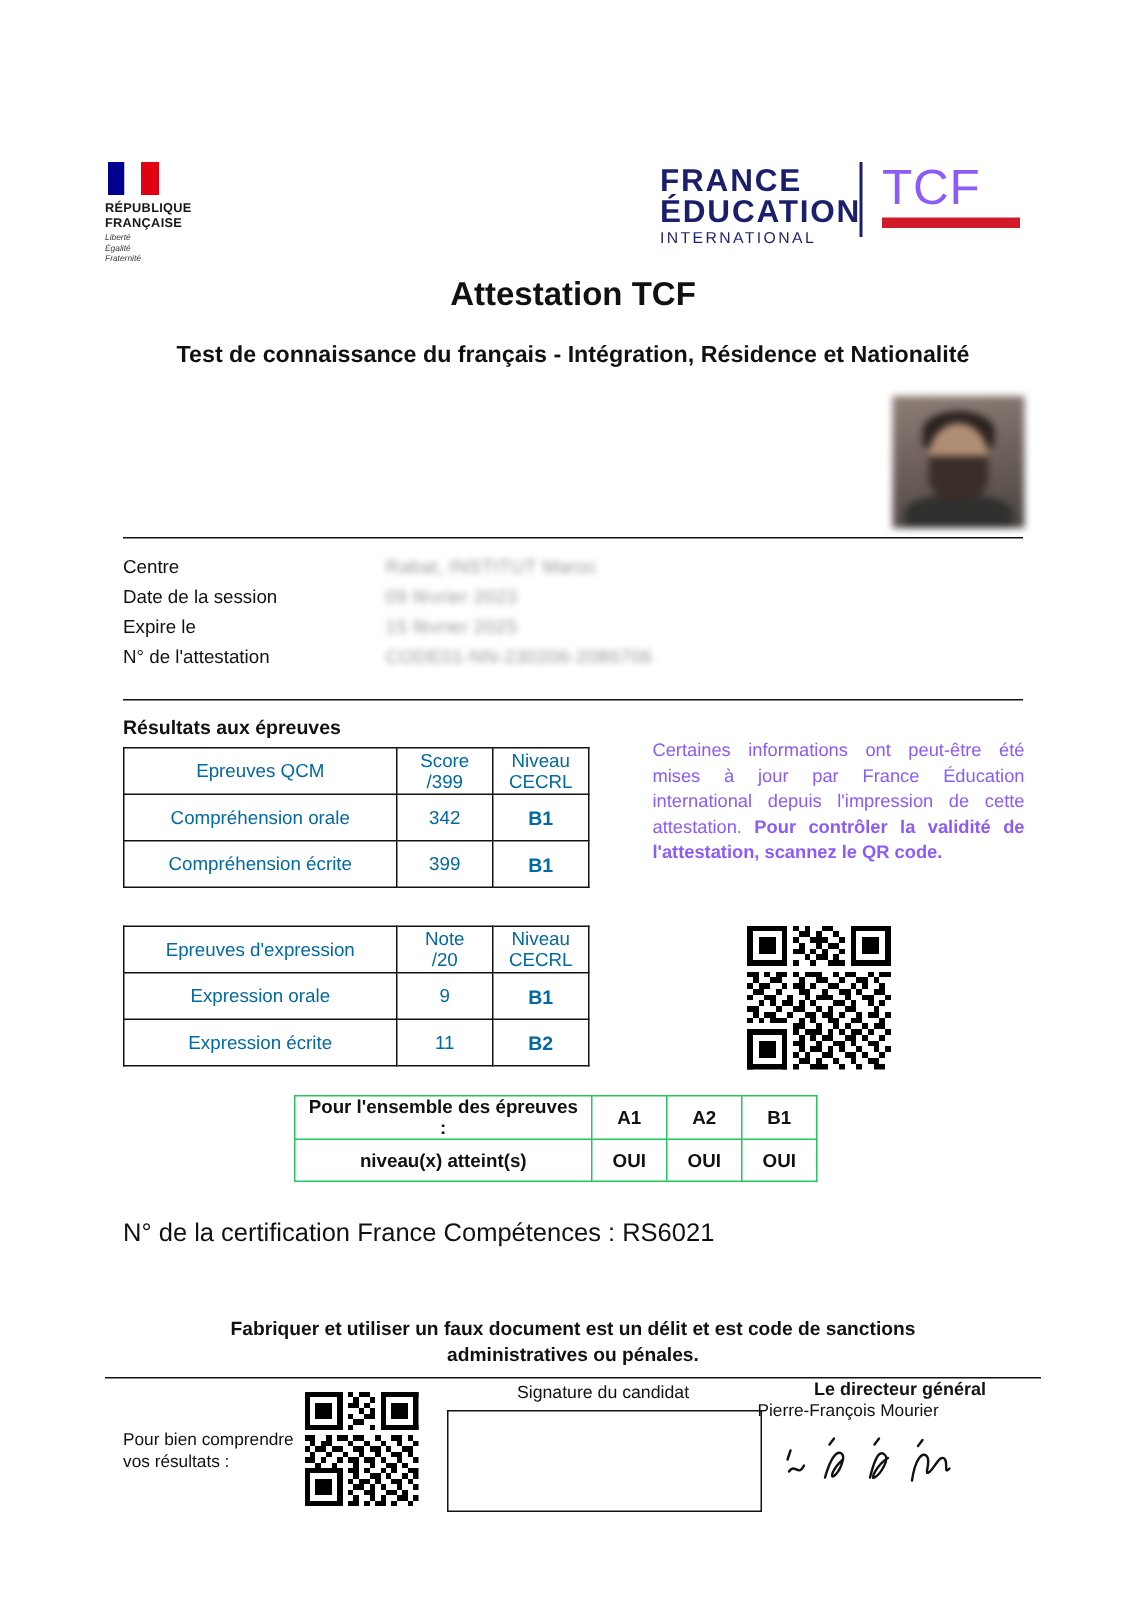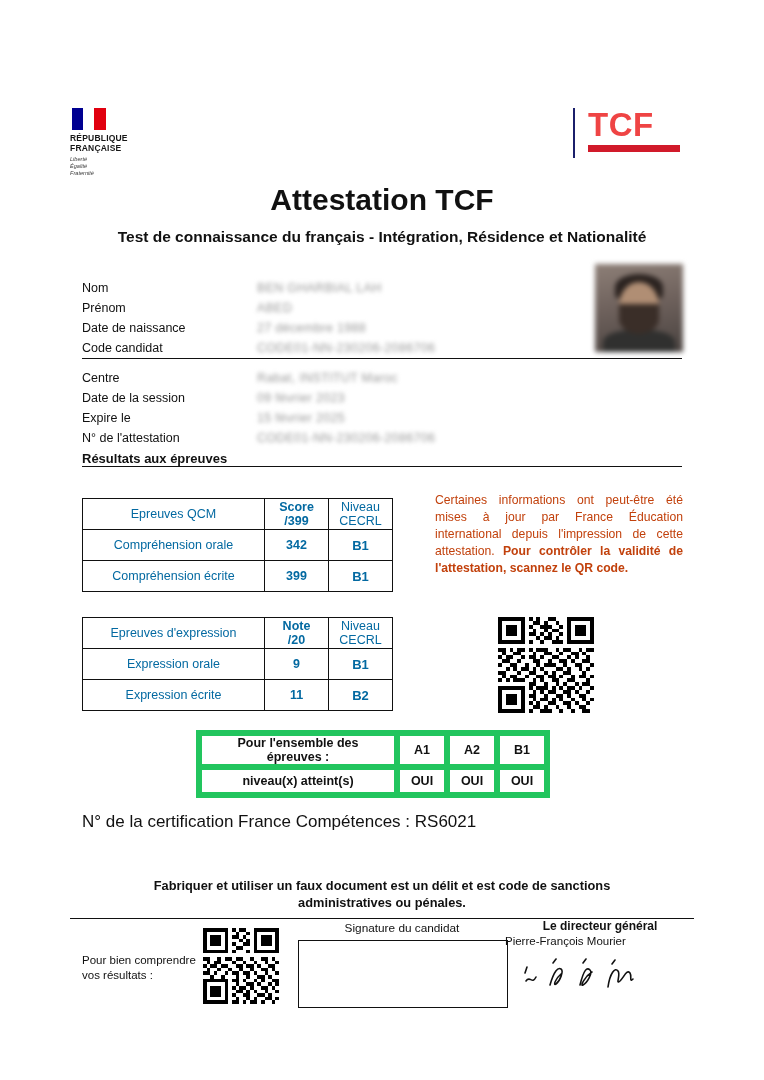--- a/index.html
+++ b/index.html
@@ -99,40 +99,40 @@
     background: #1b1f6b;
   }
   .tcf-logo {
     position: absolute;
     left: 588px;
     top: 8px;
     width: 100px;
   }
   .tcf-word {
     font-size: 33px;
-    font-weight: bold;
+    font-weight: normal;
     letter-spacing: 0.5px;
-    color: #ef4444;
+    color: #8b5cf6;
     line-height: 34px;
   }
   .tcf-bar {
     margin-top: 3px;
     width: 92px;
     height: 7px;
     background: #d11a2a;
   }
 
   
   .title {
     position: absolute;
     top: 183px;
     left: 0;
     width: 764px;
     text-align: center;
-    font-size: 30px;
+    font-size: 22px;
     font-weight: bold;
     color: #111;
   }
   .subtitle {
     position: absolute;
     top: 228px;
     left: 0;
     width: 764px;
     text-align: center;
     font-size: 15.5px;
@@ -221,33 +221,33 @@
     color: #0369a1;
   }
   table.res td {
     border: 1px solid #111;
     height: 31px;
     text-align: center;
     padding: 0 6px;
     box-sizing: border-box;
   }
   .c-label { width: 182px; }
-  .c-score { width: 64px; font-weight: bold; }
+  .c-score { width: 64px; }
   .c-level { width: 64px; margin-top: 16px; }
   .lvl { font-weight: bold; font-size: 13px; }
   .hdr-2l { font-size: 12.5px; line-height: 14px; }
 
   .notice {
     position: absolute;
     left: 435px;
     top: 492px;
     width: 248px;
     font-size: 12.2px;
     line-height: 17px;
-    color: #c2410c;
+    color: #8b5cf6;
     text-align: justify;
   }
   .notice b { font-weight: bold; }
 
   .qr-main {
     position: absolute;
     left: 498px;
     top: 617px;
     width: 96px;
     height: 96px;
@@ -255,21 +255,21 @@
 
   table.overall {
     position: absolute;
     left: 196px;
     top: 730px;
     border-collapse: collapse;
     font-size: 12.5px;
     color: #111;
   }
   table.overall td {
-    border: 6px solid #22c55e;
+    border: 1px solid #22c55e;
     height: 28px;
     text-align: center;
     box-sizing: border-box;
     font-weight: bold;
     padding: 0 8px;
   }
   .ov-label { width: 198px; text-align: center; }
   .ov-cell { width: 50px; }
 
   .cert-line {
@@ -375,49 +375,36 @@
         <div>RÉPUBLIQUE</div>
         <div>FRANÇAISE</div>
       </div>
       <div class="rf-motto">
         <div>Liberté</div>
         <div>Égalité</div>
         <div>Fraternité</div>
       </div>
     </div>
 
+    <div class="fei-logo">
+      <div class="fei-line1">FRANCE</div>
+      <div class="fei-line2">ÉDUCATION</div>
+      <div class="fei-line3">INTERNATIONAL</div>
+    </div>
     <div class="fei-sep"></div>
 
     <div class="tcf-logo">
       <div class="tcf-word">TCF</div>
       <div class="tcf-bar"></div>
     </div>
   </div>
 
   <div class="title">Attestation TCF</div>
   <div class="subtitle">Test de connaissance du français - Intégration, Résidence et Nationalité</div>
 
-  <div class="idblock" style="top:278px;">
-    <div class="idrow">
-        <div class="idlabel">Nom</div>
-        <div class="idvalue">BEN GHARBIAL LAH</div>
-      </div>
-    <div class="idrow">
-        <div class="idlabel">Prénom</div>
-        <div class="idvalue">ABED</div>
-      </div>
-    <div class="idrow">
-        <div class="idlabel">Date de naissance</div>
-        <div class="idvalue">27 décembre 1988</div>
-      </div>
-    <div class="idrow">
-        <div class="idlabel">Code candidat</div>
-        <div class="idvalue">CODE01-NN-230206-2086706</div>
-      </div>
-  </div>
 
   <div class="photo">
     <div class="body"></div>
       <div class="hair"></div>
       <div class="face"></div>
       <div class="beard"></div>
   </div>
 
   <div class="rule" style="top:358px;"></div>
 
@@ -435,21 +422,21 @@
         <div class="idvalue">15 février 2025</div>
       </div>
     <div class="idrow">
         <div class="idlabel">N° de l'attestation</div>
         <div class="idvalue">CODE01-NN-230206-2086706</div>
       </div>
   </div>
 
   <div class="rule" style="top:466px;"></div>
 
-  <div class="section-title" style="top:451px;">Résultats aux épreuves</div>
+  <div class="section-title" style="top:477px;">Résultats aux épreuves</div>
 
   <table class="res" style="left:82px; top:498px;">
     <tbody>
         <tr>
       <td class="c-label">Epreuves QCM</td>
       <td class="c-score hdr-2l">
         <div>Score</div>
         <div>/399</div>
       </td>
       <td class="c-level hdr-2l">

